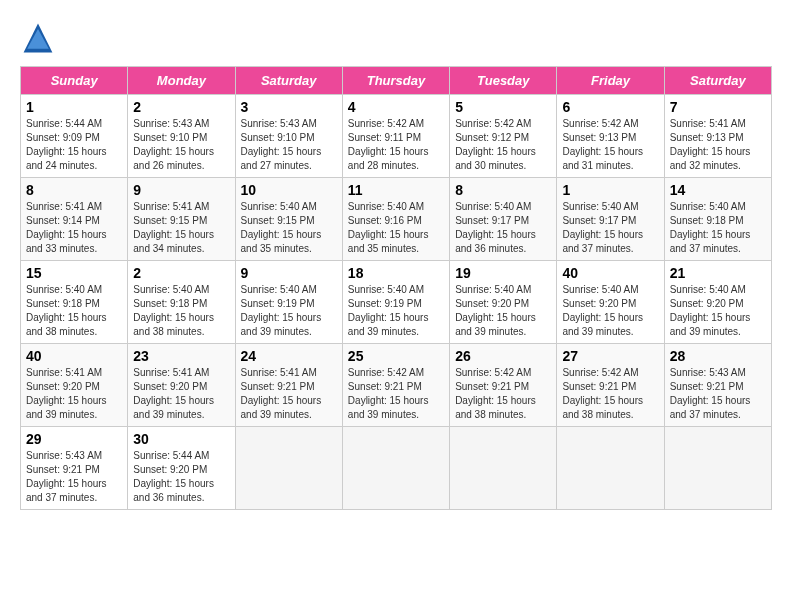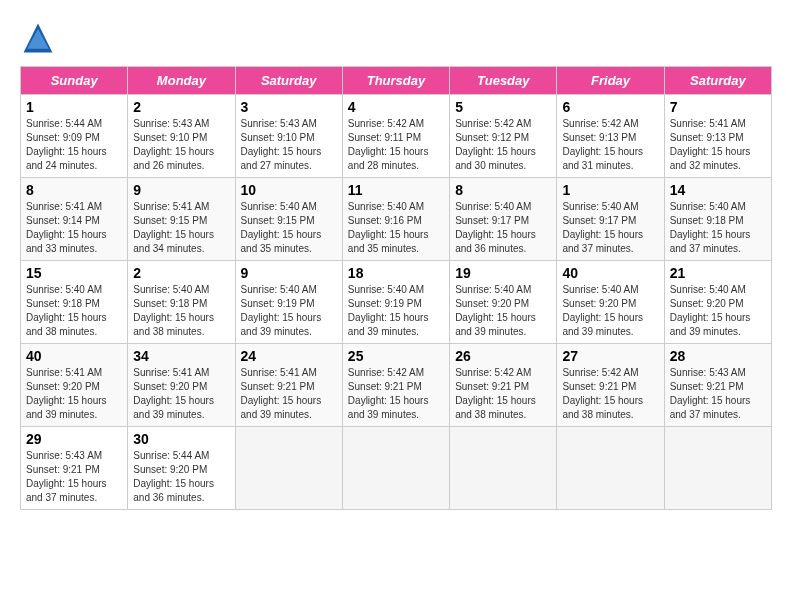--- a/index.html
+++ b/index.html
@@ -299,21 +299,21 @@
       <tr>
         <td>
     <span class="day-number">40</span>
     <div class="day-info">
       Sunrise: 5:41 AM<br>
       Sunset: 9:20 PM<br>
       Daylight: 15 hours and 39 minutes.
     </div>
   </td>
         <td>
-    <span class="day-number">34</span>
+    <span class="day-number">23</span>
     <div class="day-info">
       Sunrise: 5:41 AM<br>
       Sunset: 9:20 PM<br>
       Daylight: 15 hours and 39 minutes.
     </div>
   </td>
         <td>
     <span class="day-number">24</span>
     <div class="day-info">
       Sunrise: 5:41 AM<br>

